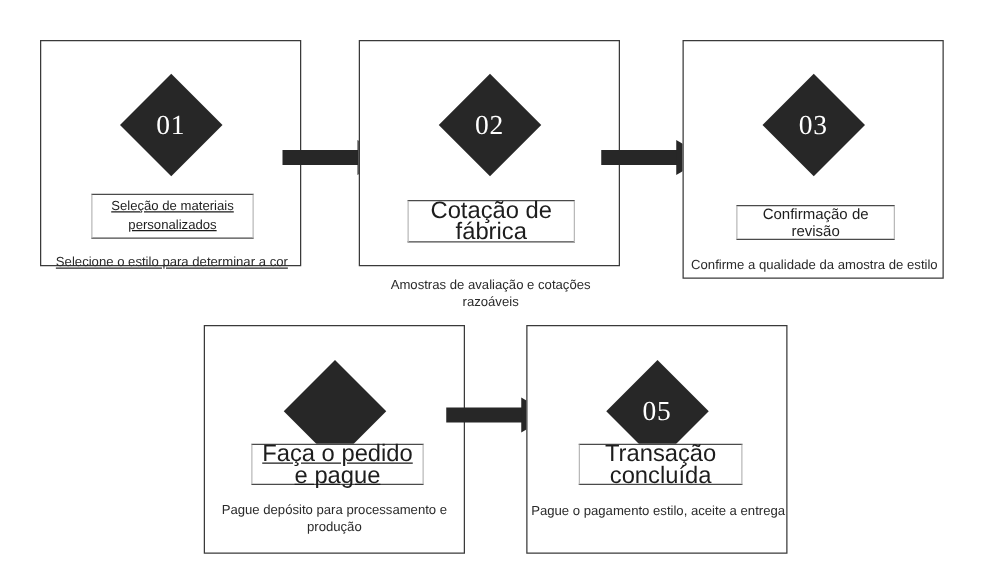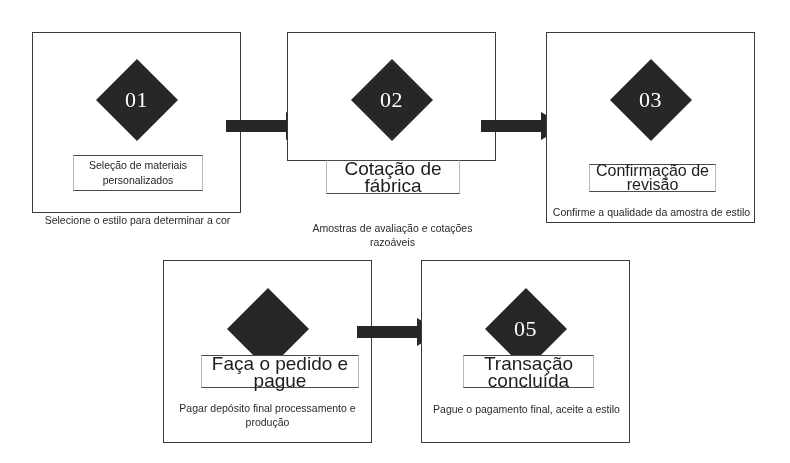--- a/index.html
+++ b/index.html
@@ -63,23 +63,23 @@
     border-bottom: 1.6px solid #4a4a4a;
     border-left: 1px solid #b9b9b9;
     border-right: 1px solid #b9b9b9;
     display: flex;
     align-items: center;
     justify-content: center;
     text-align: center;
     color: #1d1d1d;
     background: #ffffff;
   }
-  .label-plate.small  { font-size: 10.5px; line-height: 15px; }
+  .label-plate.small  { font-size: 10.5px; line-height: 15px; text-decoration: underline; }
   .label-plate.medium { font-size: 19px; line-height: 17px; }
-  .label-plate.tiny   { font-size: 16px;   line-height: 14px; }
+  .label-plate.tiny   { font-size: 12px;   line-height: 14px; }
 
   
   .caption {
     position: absolute;
     text-align: center;
     color: #2a2a2a;
     font-size: 10.5px;
     line-height: 14px;
     white-space: pre-line;
   }
@@ -108,58 +108,58 @@
 </style>
 </head>
 <body>
 
 <div id="canvas">
 
   <div class="step-box" style="left:32px; top:32px; width:209px; height:181px;">
     <div class="diamond" style="top:38px;"></div>
     <div class="diamond-num" style="top:38px;">01</div>
     <div class="label-plate small" style="left:40px; top:122px; width:130px; height:36px;">Seleção de materiais personalizados</div>
-    <div class="caption" style="left:3px; top:180px; width:203px;">Selecione o estilo para determinar a cor</div>
+    <div class="caption" style="left:3px; top:170px; width:203px;text-decoration:underline;">Selecione o estilo para determinar a cor</div>
   </div>
 
   <div class="arrow" style="left:226px; top:112px; width:84px;">
     <div class="shaft" style="width:62px;"></div>
     <div class="head" style="left:60px;"></div>
   </div>
 
-  <div class="step-box" style="left:287px; top:32px; width:209px; height:129px;">
+  <div class="step-box" style="left:287px; top:32px; width:209px; height:181px;">
     <div class="diamond" style="top:38px;"></div>
     <div class="diamond-num" style="top:38px;">02</div>
     <div class="label-plate medium" style="left:38px; top:127px; width:134px; height:34px;">Cotação de fábrica</div>
     <div class="caption" style="left:6px; top:188px; width:197px;">Amostras de avaliação e cotações razoáveis</div>
   </div>
 
   <div class="arrow" style="left:481px; top:112px; width:84px;">
     <div class="shaft" style="width:62px;"></div>
     <div class="head" style="left:60px;"></div>
   </div>
 
   <div class="step-box" style="left:546px; top:32px; width:209px; height:191px;">
     <div class="diamond" style="top:38px;"></div>
     <div class="diamond-num" style="top:38px;">03</div>
     <div class="label-plate tiny" style="left:42px; top:131px; width:127px; height:28px;">Confirmação de revisão</div>
     <div class="caption" style="left:2px; top:172px; width:205px;">Confirme a qualidade da amostra de estilo</div>
   </div>
 
   <div class="step-box" style="left:163px; top:260px; width:209px; height:183px;">
     <div class="diamond" style="top:39px;"></div>
-    <div class="label-plate medium" style="left:37px; top:94px; width:158px; height:33px;">Faça o pedido e pague</div>
-    <div class="caption" style="left:-2px; top:140px; width:211px;">Pagar depósito final processamento e produção</div>
+    <div class="label-plate medium" style="left:37px; top:94px; width:138px; height:33px;text-decoration:underline;">Faça o pedido e pague</div>
+    <div class="caption" style="left:-2px; top:140px; width:211px;">Pague depósito para processamento e produção</div>
   </div>
 
   <div class="arrow" style="left:357px; top:318px; width:84px;">
     <div class="shaft" style="width:62px;"></div>
     <div class="head" style="left:60px;"></div>
   </div>
 
   <div class="step-box" style="left:421px; top:260px; width:209px; height:183px;padding-left:29px;">
     <div class="diamond" style="top:39px;"></div>
     <div class="diamond-num" style="top:39px;">05</div>
     <div class="label-plate medium" style="left:41px; top:94px; width:131px; height:33px;">Transação concluída</div>
-    <div class="caption" style="left:2px; top:141px; width:205px;">Pague o pagamento final, aceite a estilo</div>
+    <div class="caption" style="left:2px; top:141px; width:205px;">Pague o pagamento estilo, aceite a entrega</div>
   </div>
 
 </div>
 
 </body></html>

